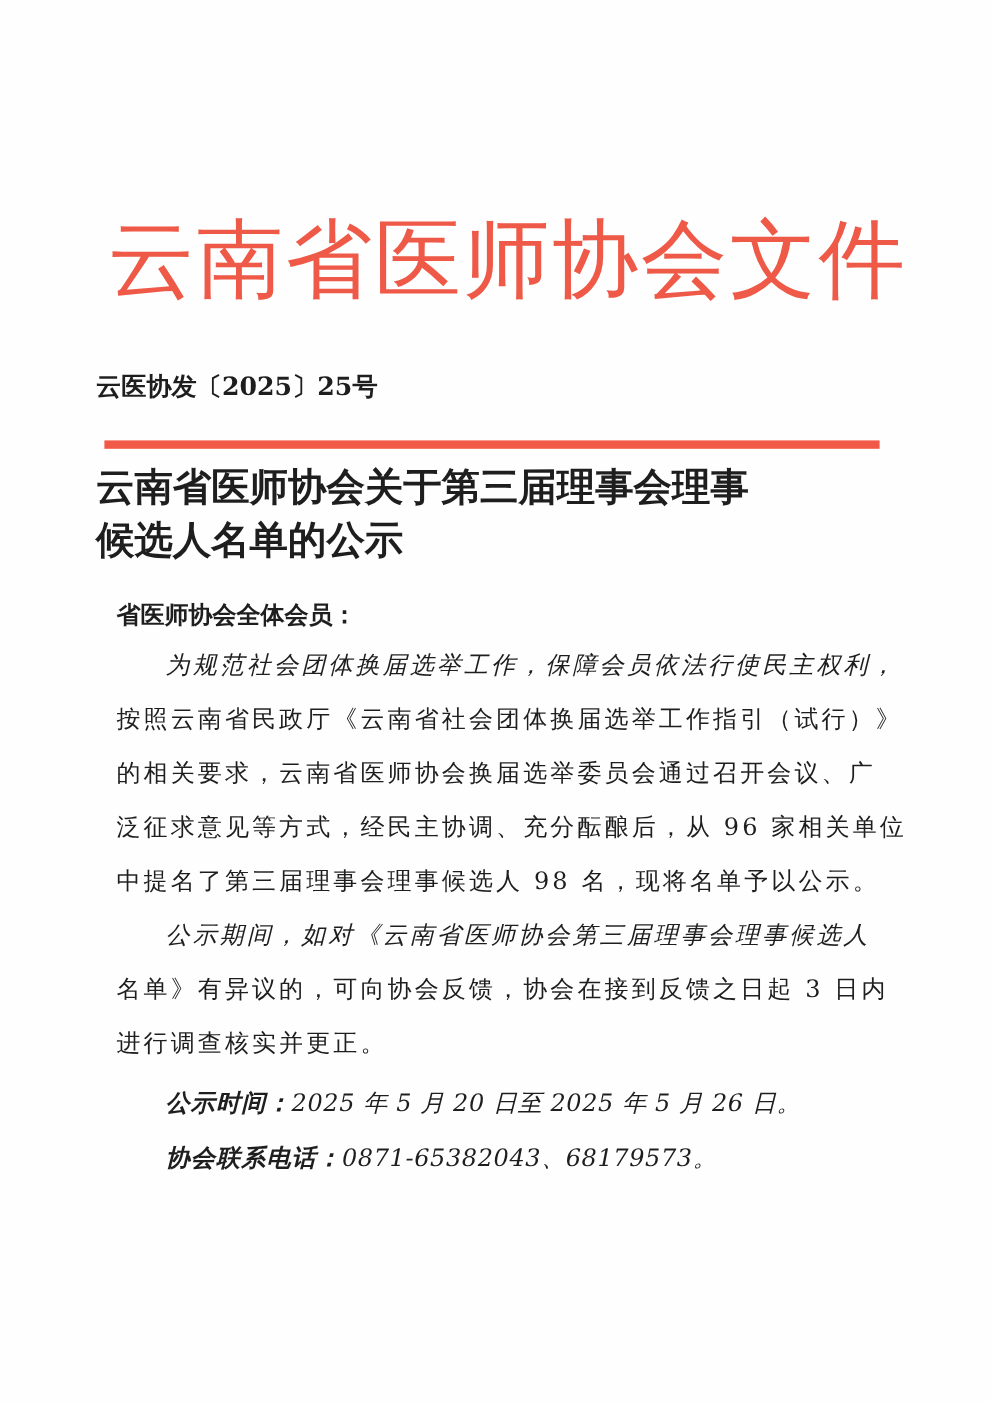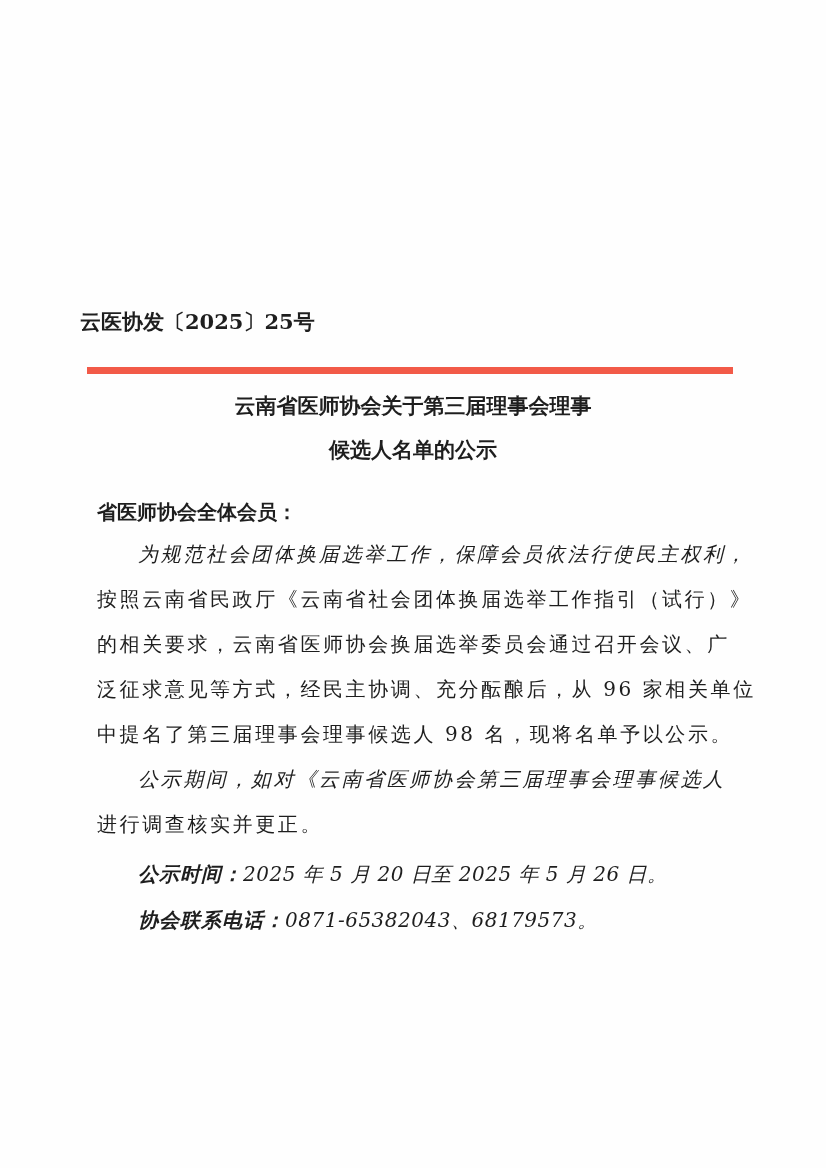--- a/index.html
+++ b/index.html
@@ -47,22 +47,21 @@
     .red-rule {
       position: absolute;
       left: 87px; top: 367px;
       width: 646px; height: 7px;
       background: #f25a48;
     }
     .title {
       position: absolute;
       left: 80px; top: 384px;
       width: 666px;
-      text-align: center;
-      font-size: 21px;
+      font-size: 32px;
       line-height: 44px;
       font-weight: bold;
       color: #1e1e1e;
     }
     .title div { white-space: nowrap; }
     .salutation {
       position: absolute;
       left: 97px; top: 496px;
       font-size: 20px;
       line-height: 32px;
@@ -92,20 +91,21 @@
       padding-left: 41px;
       letter-spacing: 0.5px;
       font-style: italic;
     }
   </style>
 </head>
 <body>
 
 <div class="page">
 
+  <div class="masthead">云南省医师协会文件</div>
 
   <div class="doc-number">云医协发〔2025〕25号</div>
 
   <div class="red-rule"></div>
 
   <div class="title">
     <div>云南省医师协会关于第三届理事会理事</div>
     <div>候选人名单的公示</div>
   </div>
 
@@ -114,20 +114,21 @@
   <div class="body">
     <div>
       <div class="line indent">为规范社会团体换届选举工作，保障会员依法行使民主权利，</div>
       <div class="line">按照云南省民政厅《云南省社会团体换届选举工作指引（试行）》</div>
       <div class="line">的相关要求，云南省医师协会换届选举委员会通过召开会议、广</div>
       <div class="line">泛征求意见等方式，经民主协调、充分酝酿后，从 96 家相关单位</div>
       <div class="line">中提名了第三届理事会理事候选人 98 名，现将名单予以公示。</div>
     </div>
     <div>
       <div class="line indent">公示期间，如对《云南省医师协会第三届理事会理事候选人</div>
+      <div class="line">名单》有异议的，可向协会反馈，协会在接到反馈之日起 3 日内</div>
       <div class="line">进行调查核实并更正。</div>
     </div>
     <div class="gap"></div>
     <div class="meta-line">
       <span class="label-bold">公示时间：</span><span>2025 年 5 月 20 日至 2025 年 5 月 26 日。</span>
     </div>
     <div class="meta-line">
       <span class="label-bold">协会联系电话：</span><span>0871-65382043、68179573。</span>
     </div>
   </div>

